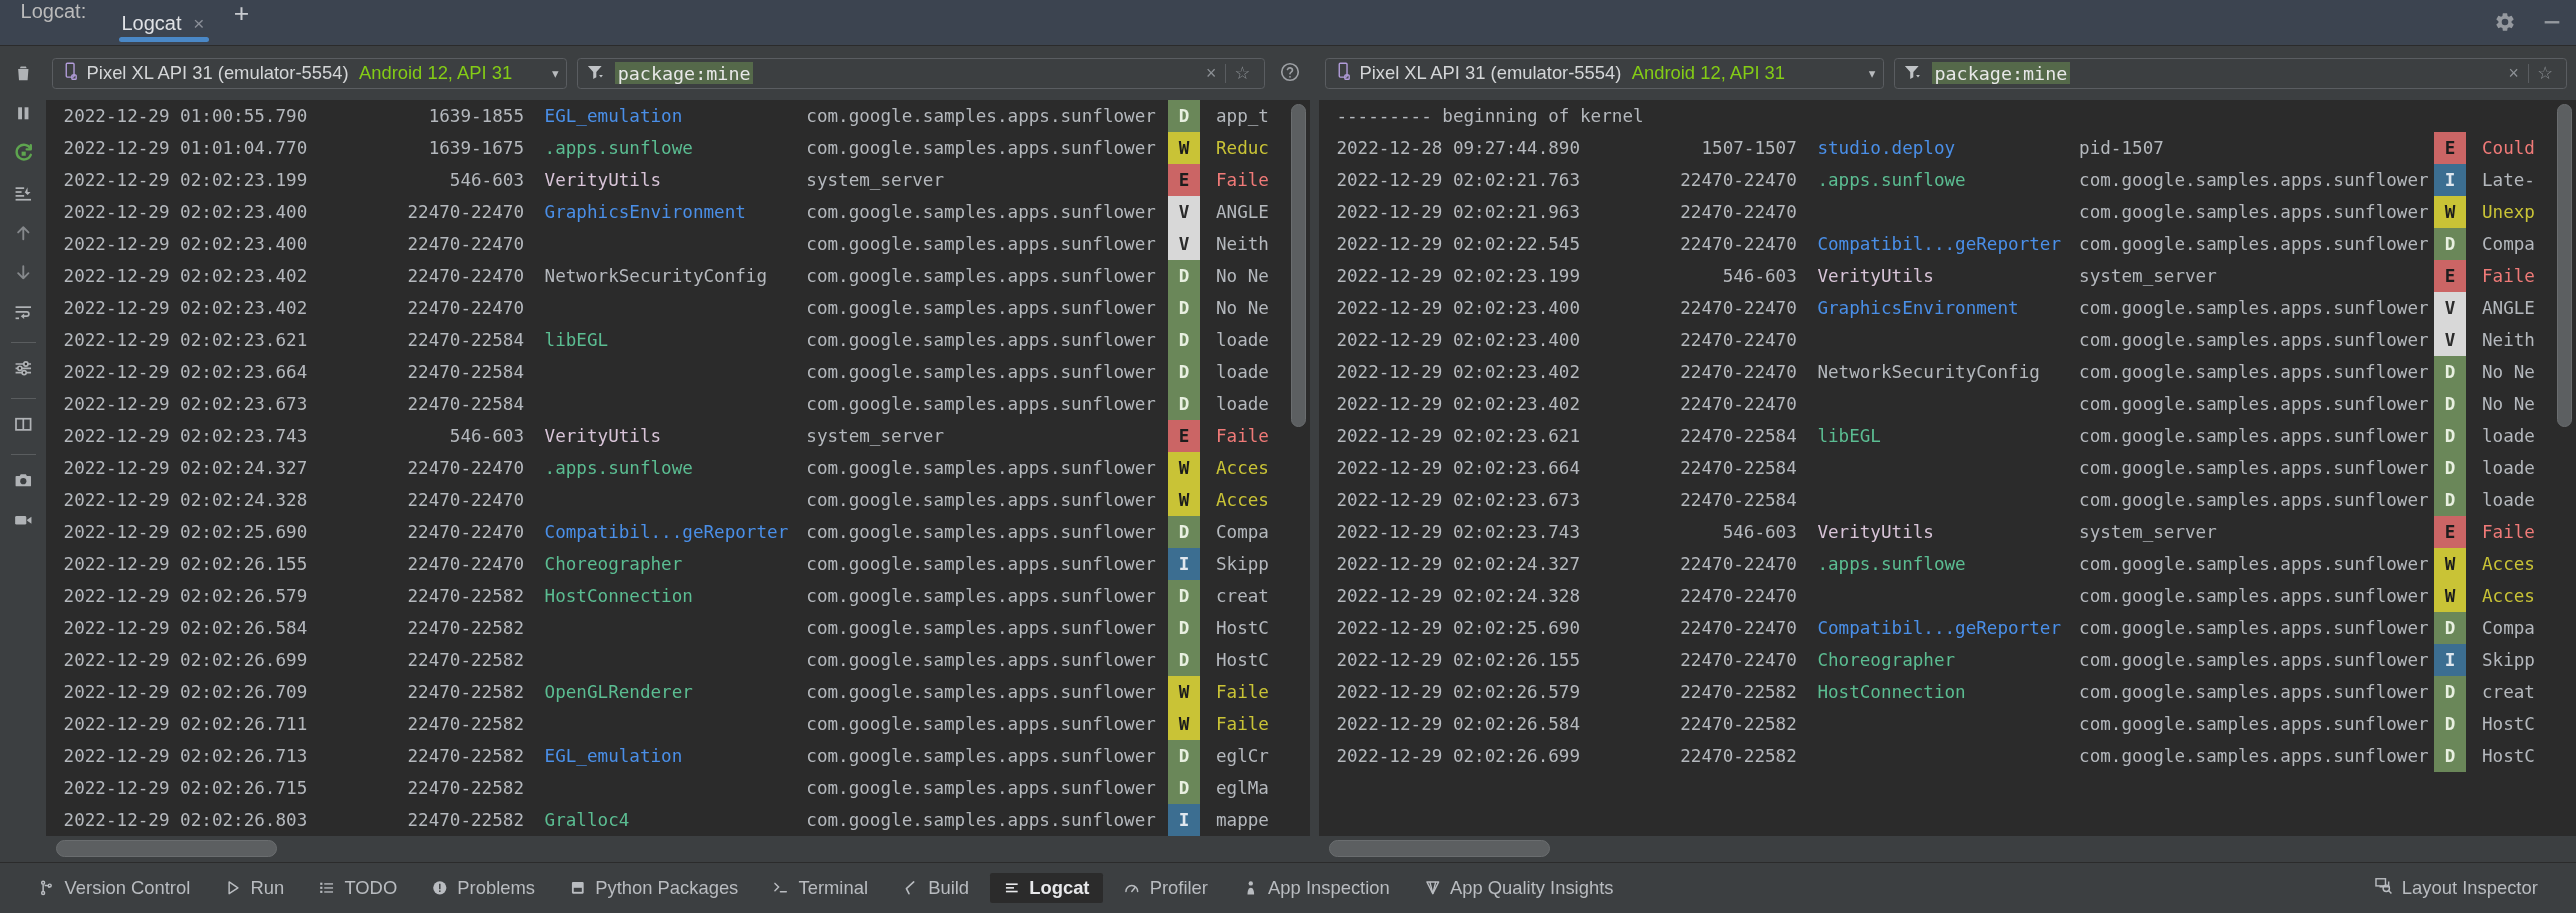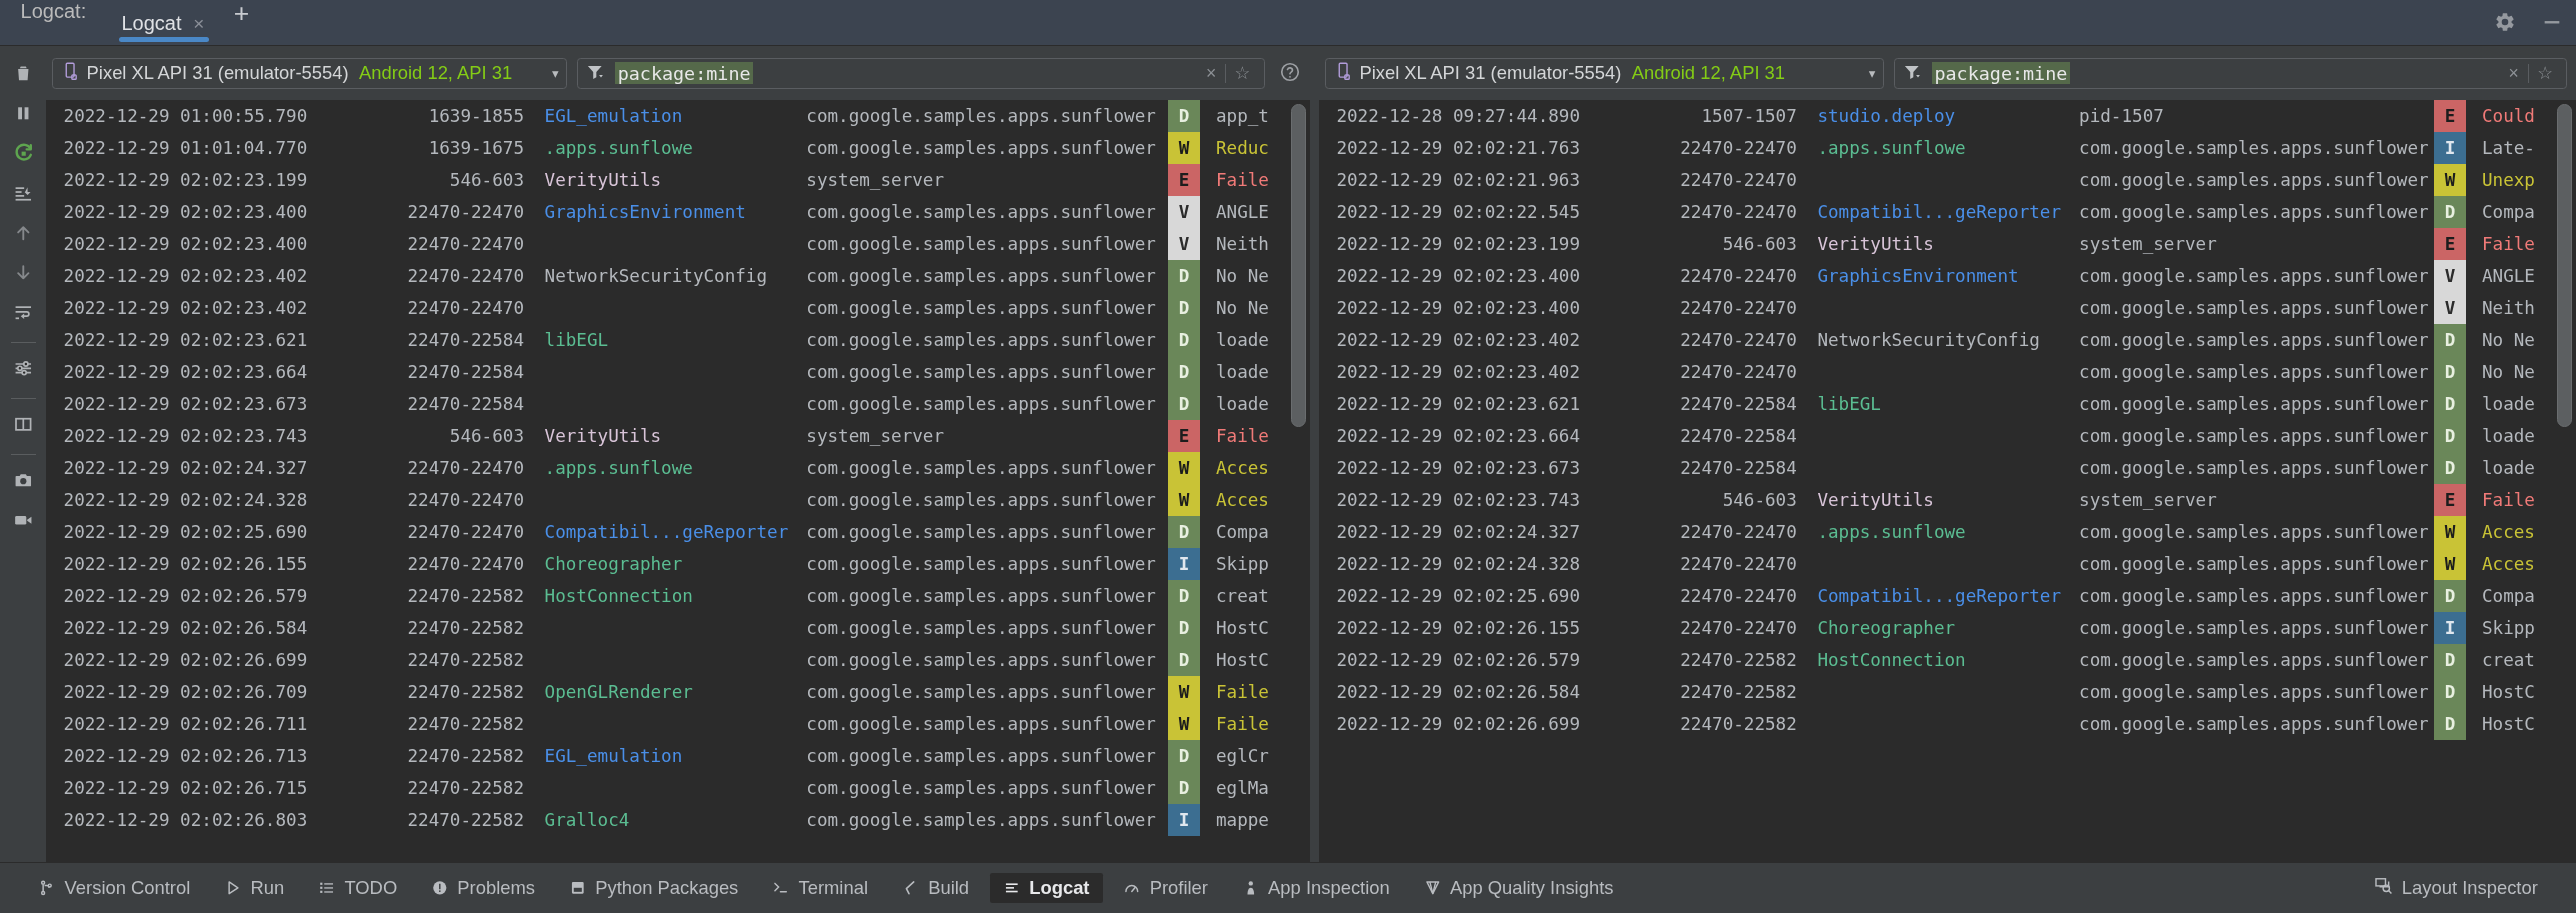--- a/index.html
+++ b/index.html
@@ -109,21 +109,21 @@
   }
   .filter-x  { margin-left:auto; color:#8d9196; font-size:17.6px; padding:0 8.8px; cursor:pointer;}
   .filter-div{ width:0.7px; height:19px; background:#5a5d61; }
   .filter-star{ color:#8d9196; font-size:17.6px; padding:0 5.9px 0 8.8px; cursor:pointer;}
   .help-ic   { margin-left:4.4px; cursor:pointer; }
 
   
   .log-wrap {
     flex:1; background:#2b2b2b; position:relative;
     overflow:hidden; min-height:0;
-    display:flex; 
+    display:flex; flex-direction:column;
   }
   .log-rows { flex:1; overflow:hidden; position:relative; }
   .row {
     height:32px; display:flex; align-items:center;
     font-family:"DejaVu Sans Mono", monospace;
     font-size:17.6px; white-space:nowrap;
   }
   .c-ts   { color:#b4b8bd; padding-left:17.6px; width:305px; }
   .c-pid  { color:#b4b8bd; width:173px; text-align:right; }
   .c-tag  { width:272px; padding-left:20.6px; overflow:hidden; }
@@ -549,20 +549,23 @@
           </span>
           <span class="filter-text">package:mine</span>
           <span class="filter-x">×</span>
           <span class="filter-div"></span>
           <span class="filter-star">☆</span>
         </div>
       </div>
       <div class="log-wrap">
         <div class="log-rows" id="rows-right">
             <div class="row">
+              <div class="sepline">---------  beginning of kernel</div>
+            </div>
+            <div class="row">
               <div class="c-ts">2022-12-28 09:27:44.890</div>
               <div class="c-pid">1507-1507</div>
               <div class="c-tag t-blue">studio.deploy</div>
               <div class="c-pkg">pid-1507</div>
               <div class="c-lvl lv-E">E</div>
               <div class="c-msg m-E">Could</div>
             </div>
             <div class="row">
               <div class="c-ts">2022-12-29 02:02:21.763</div>
               <div class="c-pid">22470-22470</div>

